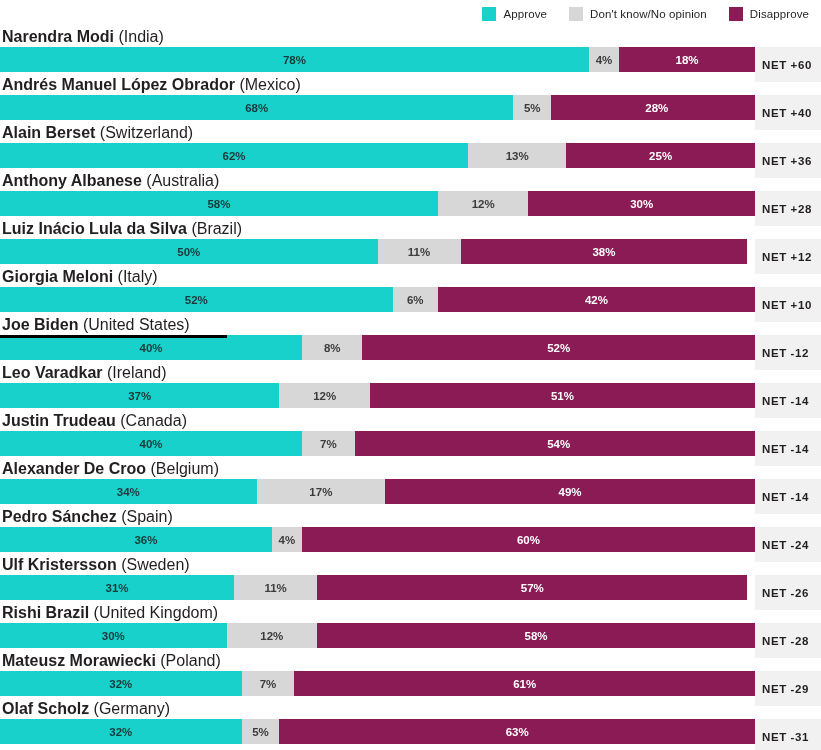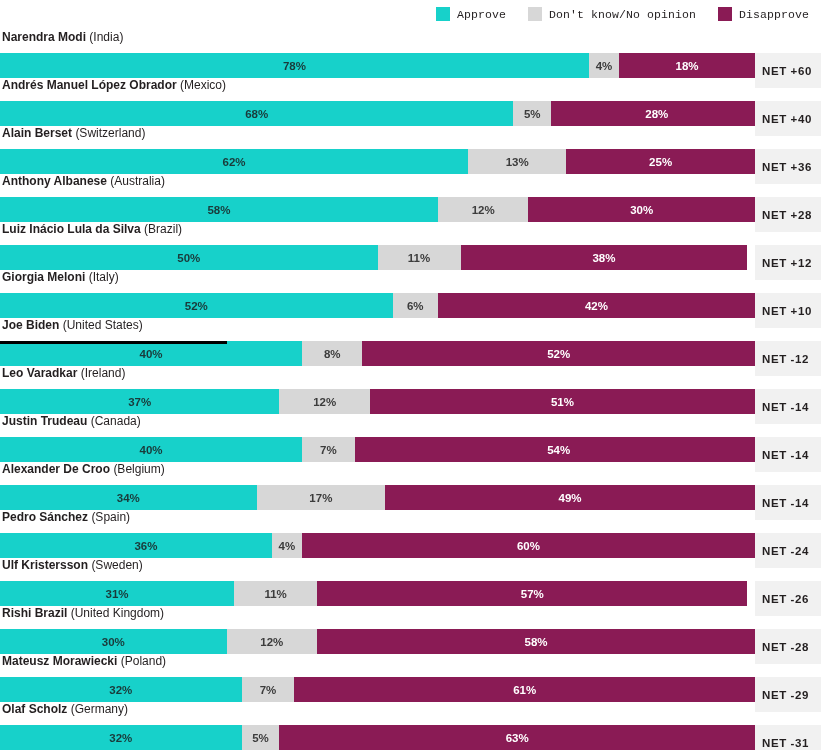--- a/index.html
+++ b/index.html
@@ -21,21 +21,20 @@
     display: flex;
     align-items: center;
     justify-content: flex-end;
     padding-right: 12px;
     box-sizing: border-box;
   }
   .legend-item {
     display: flex;
     align-items: center;
     margin-left: 22px;
-    font-family: Liberation Mono, monospace;
   }
   .legend-swatch {
     width: 14px;
     height: 14px;
     margin-right: 7px;
     flex: 0 0 auto;
   }
   .legend-label {
     font-size: 11.5px;
     color: #231f20;
@@ -45,23 +44,23 @@
 
   
   #rows {
     padding: 0;
   }
   .row {
     height: 48px;
     position: relative;
   }
   .row-label {
-    font-size: 12px;
+    font-size: 16px;
     line-height: 14px;
-    padding: 2px 0 9px 2px;
+    padding: 2px 0 3px 2px;
     white-space: nowrap;
     color: #231f20;
   }
   .row-label .person {
     font-weight: bold;
   }
   .row-label .country {
     font-weight: normal;
   }
 

